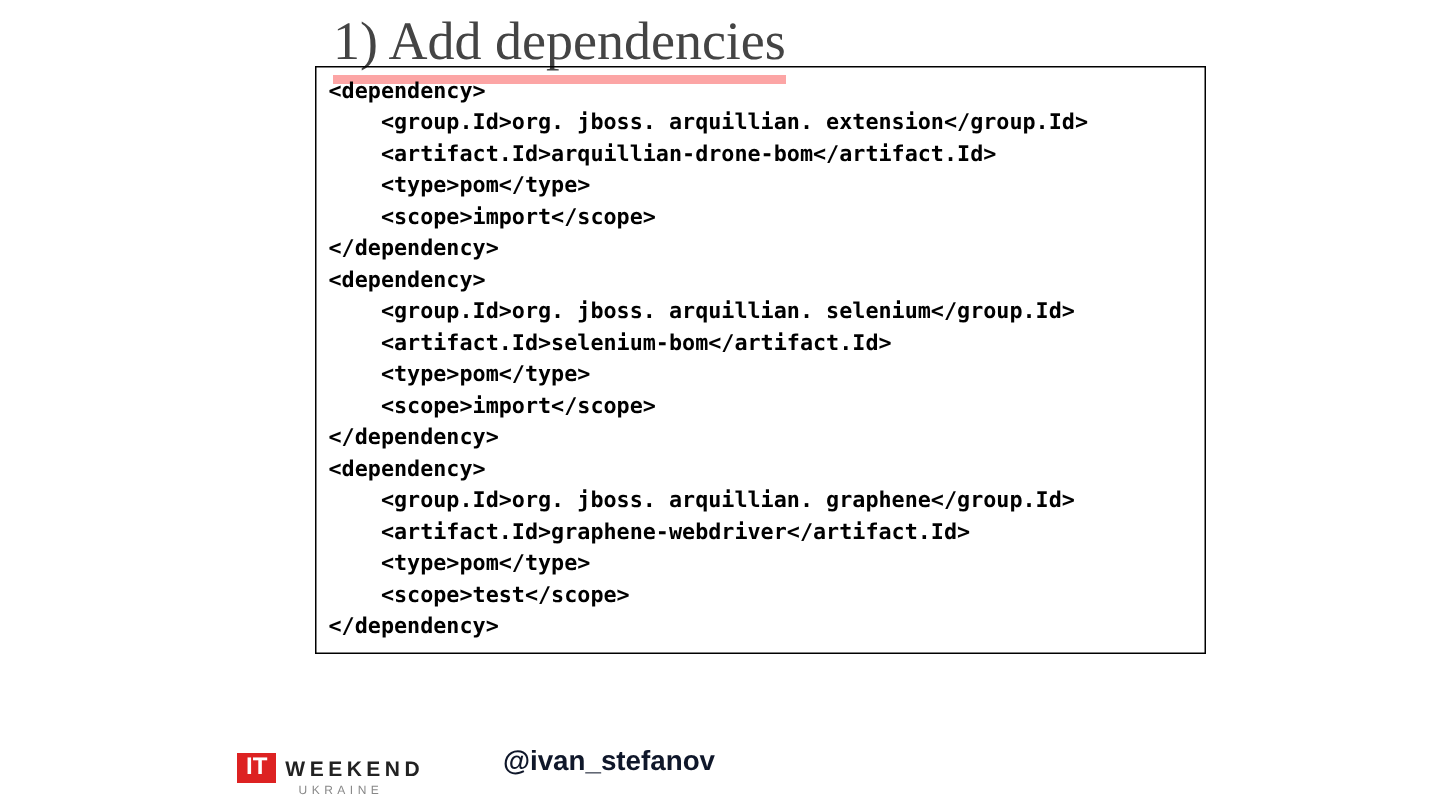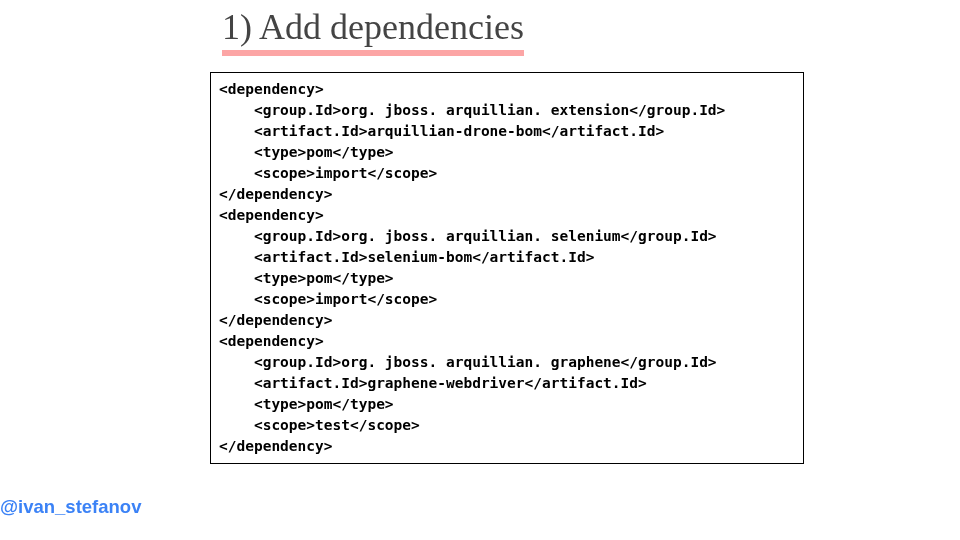--- a/index.html
+++ b/index.html
@@ -23,41 +23,42 @@
     top: 6px;
     font-size: 36px;
     font-family: Georgia, "Times New Roman", serif;
     color: #444;
     border-bottom: 6px solid #fca5a5;
     padding-bottom: 2px;
   }
   .codebox {
     position: absolute;
     left: 210px;
-    top: 72px;
+    top: 44px;
     width: 594px;
     border: 1.5px solid #000;
     padding: 6px 8px 6px 8px;
     box-sizing: border-box;
     font-family: Consolas, "DejaVu Sans Mono", monospace;
     font-size: 14.5px;
     line-height: 1.45;
     color: #000;
     white-space: pre;
     overflow: hidden;
     font-weight: 600;
   }
   .footer-handle {
     position: absolute;
     left: 0;
     width: 812px;
+    text-align: center;
     bottom: 22px;
     font-size: 18.5px;
     font-weight: 600;
-    color: #3b82f6;
+    color: #0f172a;
     font-family: Verdana, "Segoe UI", sans-serif;
   }
   .logo-it {
     position: absolute;
     left: 158px;
     bottom: 18px;
     display: flex;
     align-items: center;
     gap: 6px;
   }
@@ -113,17 +114,22 @@
     &lt;type&gt;pom&lt;/type&gt;
     &lt;scope&gt;import&lt;/scope&gt;
 &lt;/dependency&gt;
 &lt;dependency&gt;
     &lt;group.Id&gt;org. jboss. arquillian. graphene&lt;/group.Id&gt;
     &lt;artifact.Id&gt;graphene-webdriver&lt;/artifact.Id&gt;
     &lt;type&gt;pom&lt;/type&gt;
     &lt;scope&gt;test&lt;/scope&gt;
 &lt;/dependency&gt;</div>
 
+  <div class="logo-it">
+    <span class="badge">IT</span>
+    <span class="wk">WEEKEND</span>
+    <span class="sub">UKRAINE</span>
+  </div>
 
   <div class="footer-handle">@ivan_stefanov</div>
 
 
 </div>
 
 </body></html>

